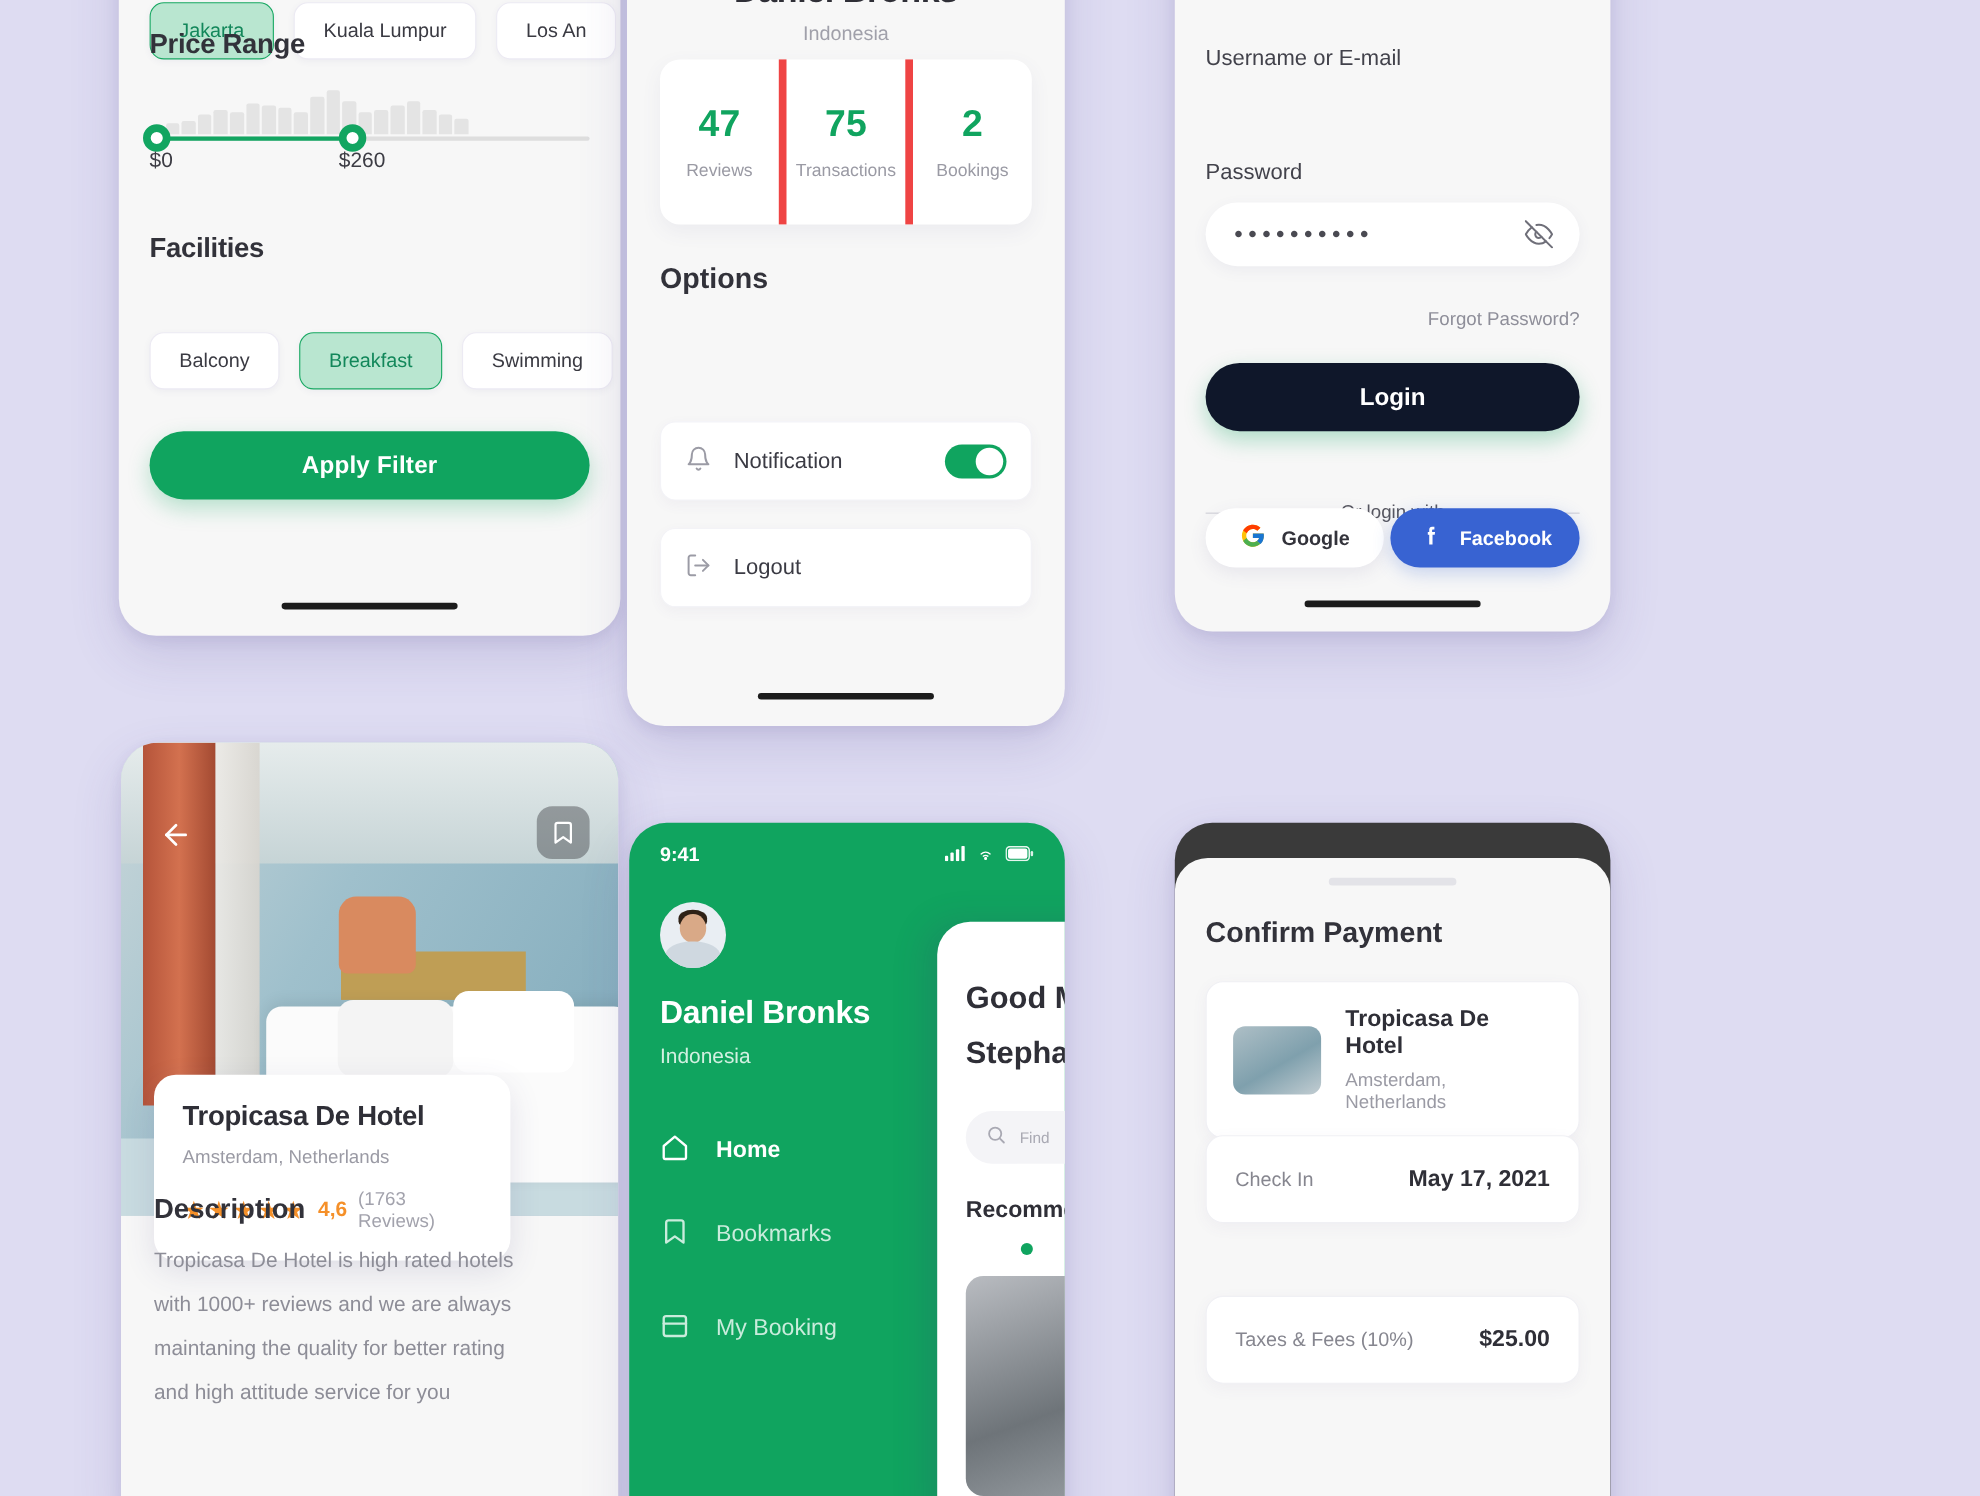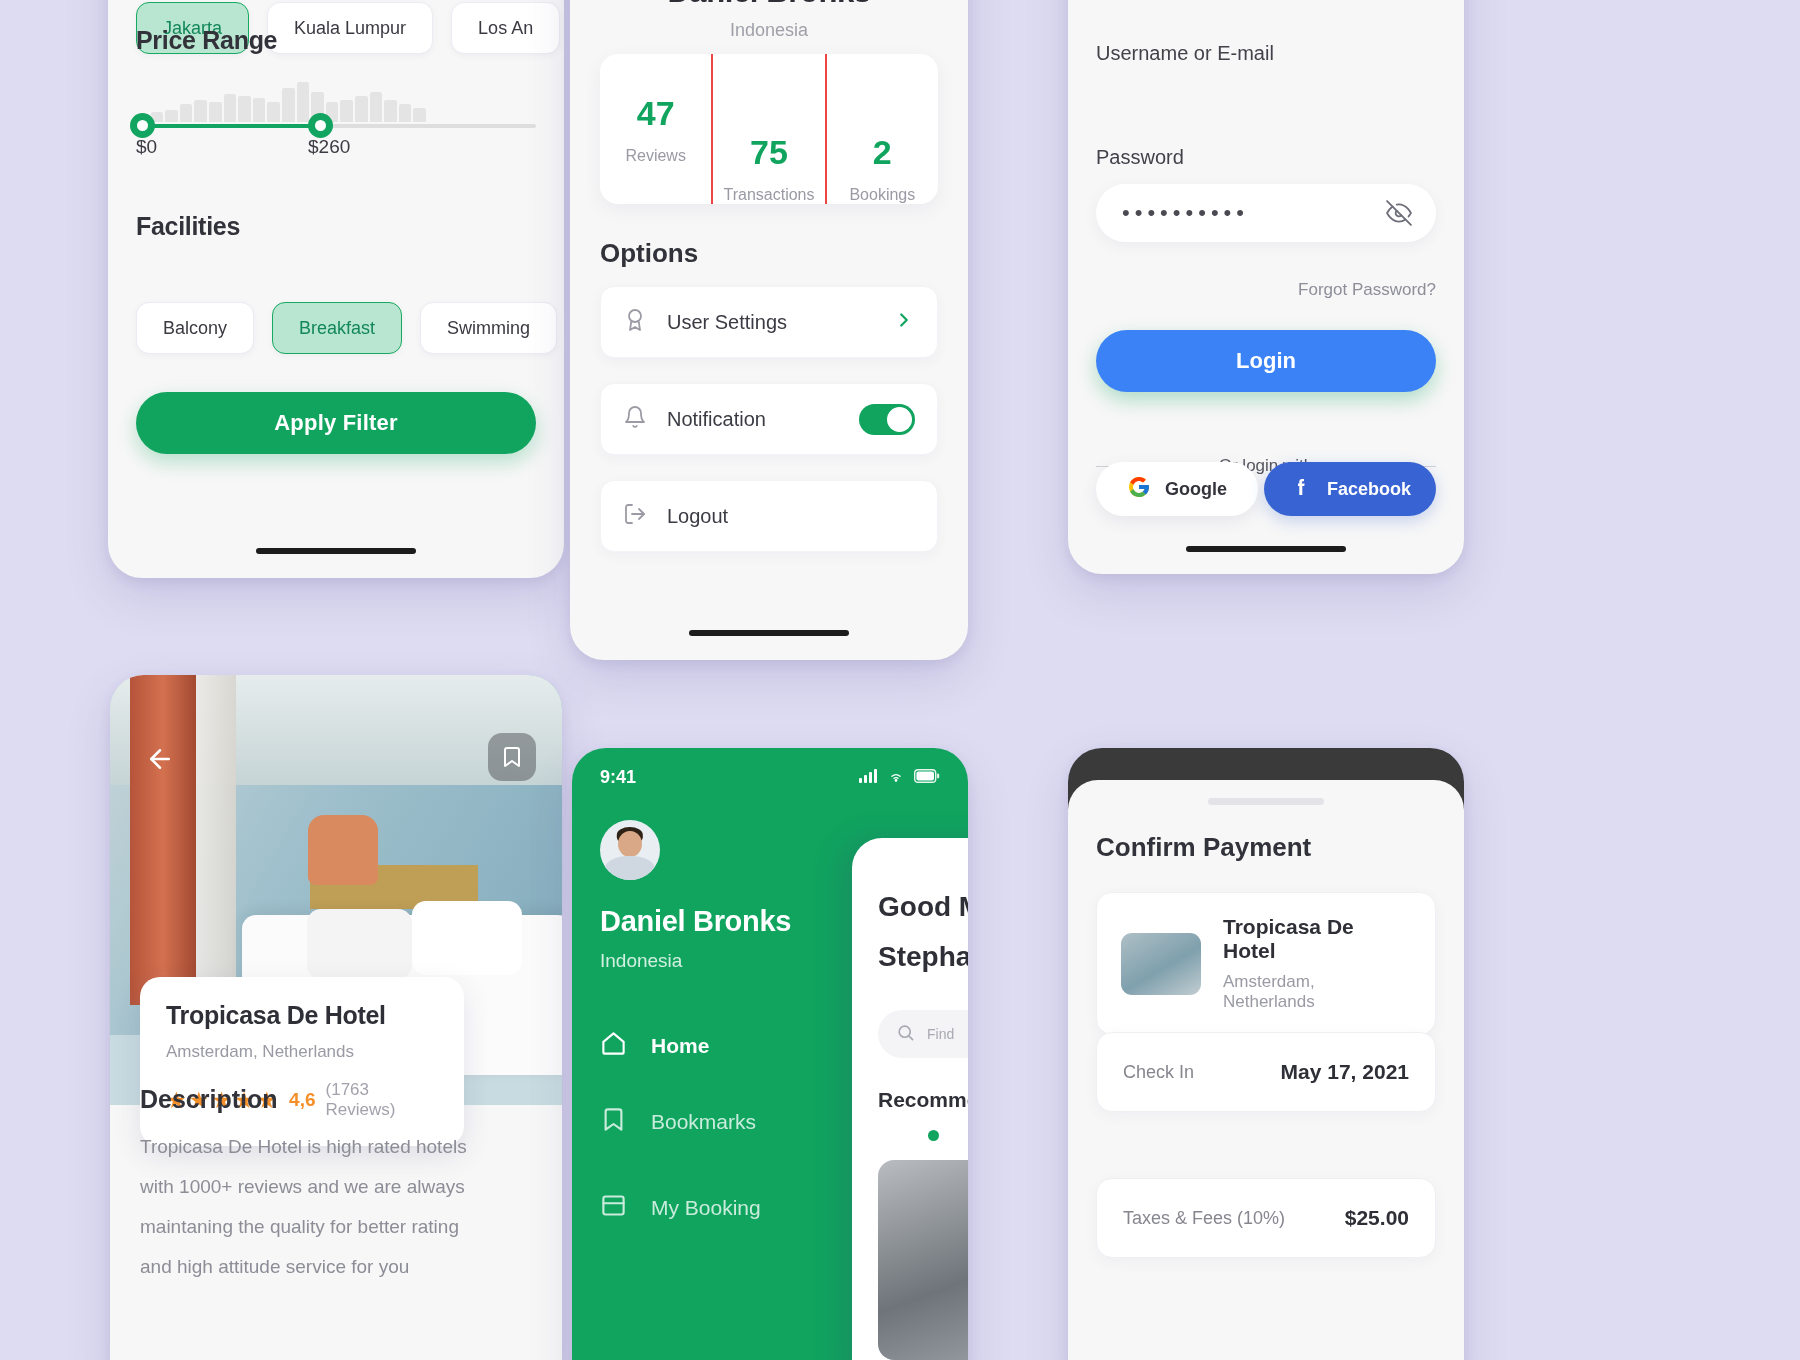--- a/index.html
+++ b/index.html
@@ -57,21 +57,21 @@
   #profile-phone { left: 570px; top: -104px; width: 398px; height: 764px; border-radius: 0 0 34px 34px; }
   .p-name { position: absolute; top: 78px; width: 100%; text-align: center; font-size: 31px; font-weight: bold; color: #2f2f37; letter-spacing: -.4px; }
   .p-country { position: absolute; top: 124px; width: 100%; text-align: center; font-size: 18px; color: #a0a0aa; }
 
   .stats-card {
     position: absolute; left: 30px; top: 158px; width: 338px; height: 150px;
     background: #fff; border-radius: 18px; display: flex;
     box-shadow: 0 6px 18px rgba(90,80,140,.07);
   }
   .stat { flex: 1; display: flex; flex-direction: column; align-items: center; justify-content: center; gap: 14px; }
-  .stat + .stat { border-left: 2px solid #ef4444; justify-content: flex-end; }
+  .stat + .stat { border-left: 7px solid #ef4444; }
   .stat .num { font-size: 34px; font-weight: bold; color: #10a45f; }
   .stat .lab { font-size: 16px; color: #9a9aa4; }
 
   .opt-title { position: absolute; left: 30px; top: 342px; font-size: 26px; font-weight: bold; color: #32323a; }
   .opt-row {
     position: absolute; left: 30px; width: 338px; height: 72px; background: #fff;
     border-radius: 14px; display: flex; align-items: center; padding: 0 22px;
     box-shadow: 0 4px 12px rgba(90,80,140,.05); border: 1px solid #f3f3f7;
   }
   .opt-row .lbl { font-size: 20px; color: #3b3b44; margin-left: 20px; }
@@ -82,21 +82,21 @@
   #login-phone { left: 1068px; top: -120px; width: 396px; height: 694px; border-radius: 0 0 34px 34px; }
   .fld-label { position: absolute; left: 28px; font-size: 20px; color: #42424b; }
   .fld {
     position: absolute; left: 28px; width: 340px; height: 58px; background: #fff;
     border-radius: 29px; display: flex; align-items: center; padding: 0 26px;
     font-size: 19px; color: #3b3b44; box-shadow: 0 4px 14px rgba(90,80,140,.07);
   }
   .dots { letter-spacing: 5px; font-size: 22px; color: #4a4a52; }
   .forgot { position: absolute; right: 28px; font-size: 17px; color: #8e8e99; }
   .login-btn {
-    position: absolute; left: 28px; width: 340px; height: 62px; background: #3b82f6;
+    position: absolute; left: 28px; width: 340px; height: 62px; background: #0f172a;
     border-radius: 31px; border: none; color: #fff; font-size: 22px; font-weight: bold;
     cursor: pointer; box-shadow: 0 8px 20px rgba(5,160,91,.3);
   }
   .or-wrap { position: absolute; left: 28px; width: 340px; display: flex; align-items: center; gap: 14px; margin-top: 36px; }
   .or-line { flex: 1; height: 1px; background: #cfcfd6; }
   .or-txt { font-size: 17px; color: #56565f; white-space: nowrap; }
   .soc-btn {
     position: absolute; height: 54px; border-radius: 27px; display: flex; align-items: center;
     justify-content: center; gap: 14px; font-size: 18px; font-weight: bold; cursor: pointer;
   }
@@ -250,34 +250,20 @@
         <span class="lab">Transactions</span>
       </div>
       <div class="stat">
         <span class="num">2</span>
         <span class="lab">Bookings</span>
       </div>
     </div>
 
     <div class="opt-title">Options</div>
 
-    <div class="opt-row" style="top:390px;">
-      <span>
-        <svg width="24" height="24" viewBox="0 0 24 24" fill="none" stroke="#9b9ba5" stroke-width="1.8" stroke-linecap="round" stroke-linejoin="round">
-          <circle cx="12" cy="8" r="6"></circle>
-            <path d="M8.2 13.9 7 22l5-3 5 3-1.2-8.1"></path>
-        </svg>
-      </span>
-      <span class="lbl">User Settings</span>
-      <span style="position:absolute;right:22px;">
-        <svg width="22" height="22" viewBox="0 0 24 24" fill="none" stroke="#10a45f" stroke-width="2.4" stroke-linecap="round" stroke-linejoin="round">
-            <polyline points="9 18 15 12 9 6"></polyline>
-          </svg>
-      </span>
-    </div>
 
     <div class="opt-row" style="top:487px;">
       <span>
         <svg width="24" height="24" viewBox="0 0 24 24" fill="none" stroke="#9b9ba5" stroke-width="1.8" stroke-linecap="round" stroke-linejoin="round">
           <path d="M18 8A6 6 0 0 0 6 8c0 7-3 9-3 9h18s-3-2-3-9"></path>
             <path d="M13.7 21a2 2 0 0 1-3.4 0"></path>
         </svg>
       </span>
       <span class="lbl">Notification</span>
       <span class="toggle"></span>

